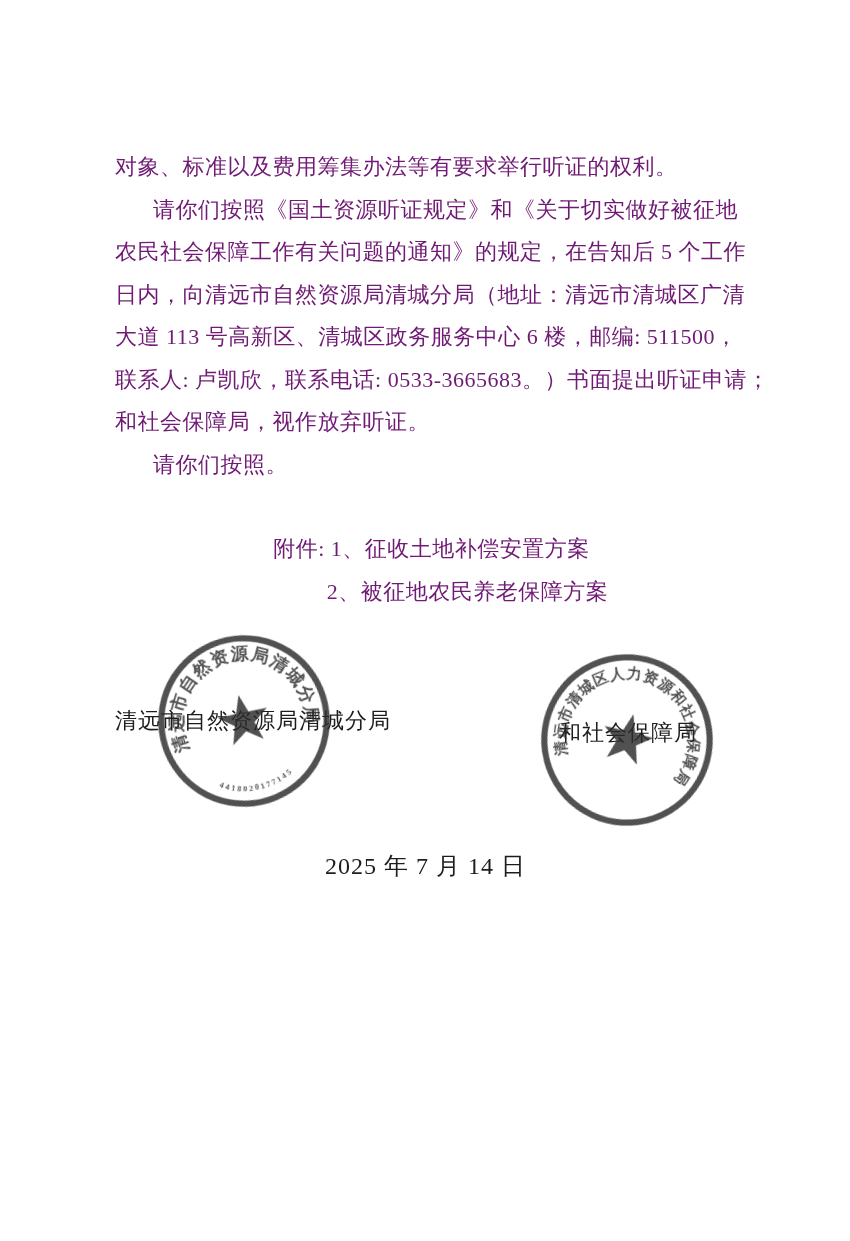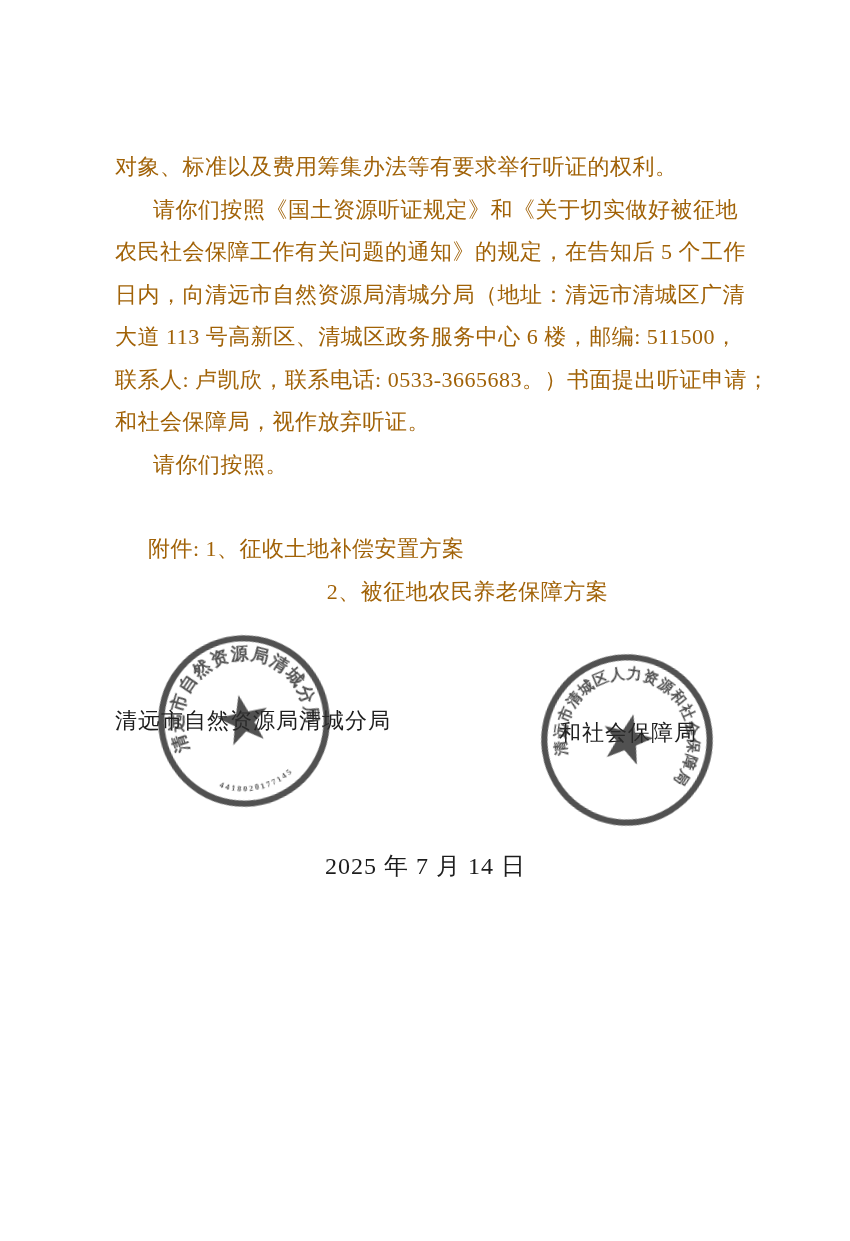--- a/index.html
+++ b/index.html
@@ -11,26 +11,26 @@
     background:#ffffff;
     overflow:hidden;
     font-family:"Liberation Serif","DejaVu Serif",serif;
     color:#1d1d1d;
   }
   
   .body-text{position:absolute;left:115px;top:146px;width:680px;}
   .bline{
     height:42.5px;line-height:42.5px;
     font-size:22px;letter-spacing:.5px;
-    white-space:nowrap;color:#a16207;
+    white-space:nowrap;color:#701a75;
   }
   .indent2{text-indent:38px;}
   
   .attachments{position:absolute;left:115px;top:528px;width:600px;}
-  .attachments .bline.a1{text-indent:33px;}
+  .attachments .bline.a1{text-indent:33px;text-align:center;}
   .attachments .bline.a2{text-indent:105px;text-align:center;}
   
   .sig-left{
     position:absolute;left:115px;top:706px;
     font-size:22px;letter-spacing:1px;white-space:nowrap;
   }
   .sig-right{
     position:absolute;left:510px;top:702px;width:236px;
     font-size:22px;letter-spacing:1px;
   }

